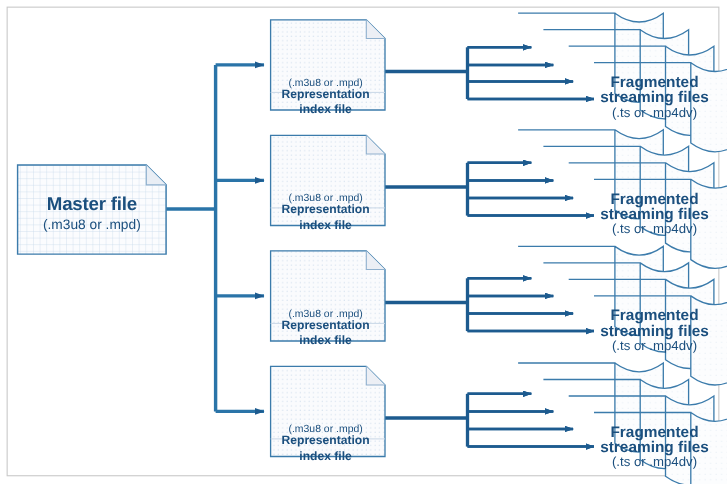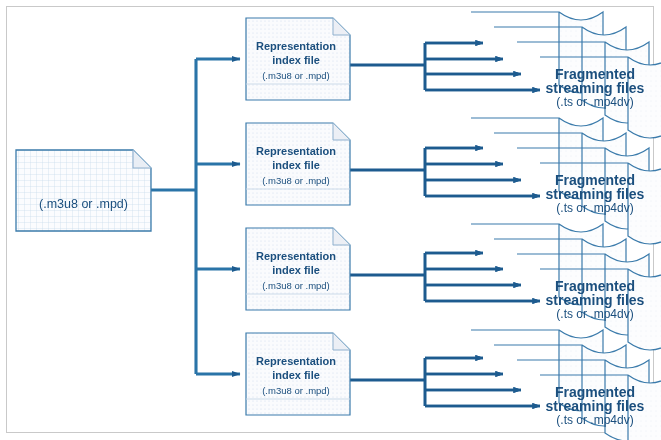--- a/index.html
+++ b/index.html
@@ -48,20 +48,21 @@
     font-weight: bold;
     letter-spacing: -0.2px;
   }
   .master-sub {
     font-size: 12.5px;
     font-weight: normal;
   }
   .rep-title {
     font-size: 11px;
     font-weight: bold;
+    margin-top: 40px;
   }
   .rep-sub {
     font-size: 9.5px;
     font-weight: normal;
   }
   .frag-title {
     font-size: 14px;
     font-weight: bold;
   }
   .frag-sub {
@@ -224,20 +225,21 @@
       <path d="M425,301 L540,301" fill="none" stroke="#1d5b8f" stroke-width="2.3" marker-end="url(#arrowFan)"></path>
     </g>
     <g>
       <path d="M425,358 L483,358" fill="none" stroke="#1d5b8f" stroke-width="2.3" marker-end="url(#arrowFan)"></path>
       <path d="M425,374 L503,374" fill="none" stroke="#1d5b8f" stroke-width="2.3" marker-end="url(#arrowFan)"></path>
       <path d="M425,390 L521,390" fill="none" stroke="#1d5b8f" stroke-width="2.3" marker-end="url(#arrowFan)"></path>
       <path d="M425,406 L540,406" fill="none" stroke="#1d5b8f" stroke-width="2.3" marker-end="url(#arrowFan)"></path>
     </g>
   </svg>
 
+  <div class="lbl master-title" style="left:16px; top:176px; width:135px;">Master file</div>
   <div class="lbl master-sub" style="left:16px; top:197px; width:135px;">(.m3u8 or .mpd)</div>
 
   <div class="lbl rep-title" style="left:246px; top:40px; width:100px;">Representation</div>
   <div class="lbl rep-title" style="left:246px; top:54px; width:100px;">index file</div>
   <div class="lbl rep-sub" style="left:246px; top:70px; width:100px;">(.m3u8 or .mpd)</div>
 
   <div class="lbl rep-title" style="left:246px; top:145px; width:100px;">Representation</div>
   <div class="lbl rep-title" style="left:246px; top:159px; width:100px;">index file</div>
   <div class="lbl rep-sub" style="left:246px; top:175px; width:100px;">(.m3u8 or .mpd)</div>
 

